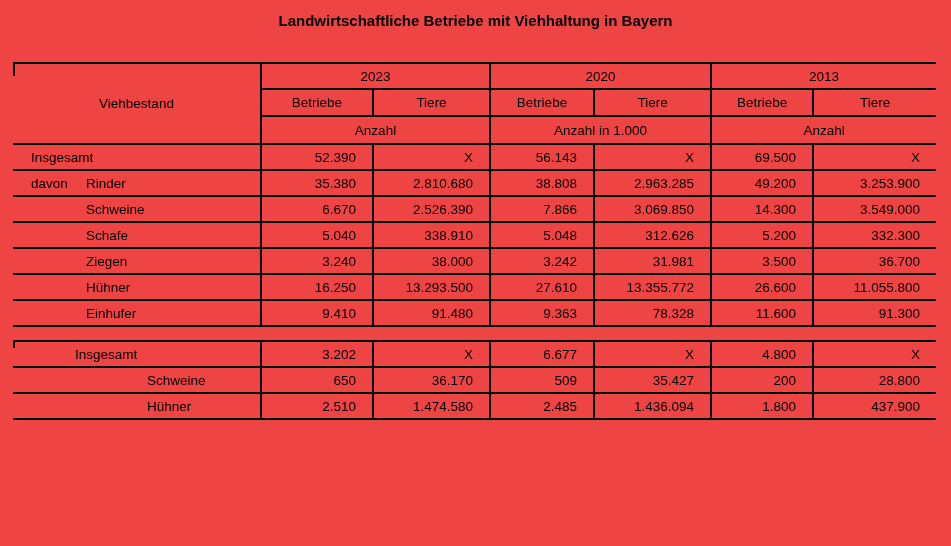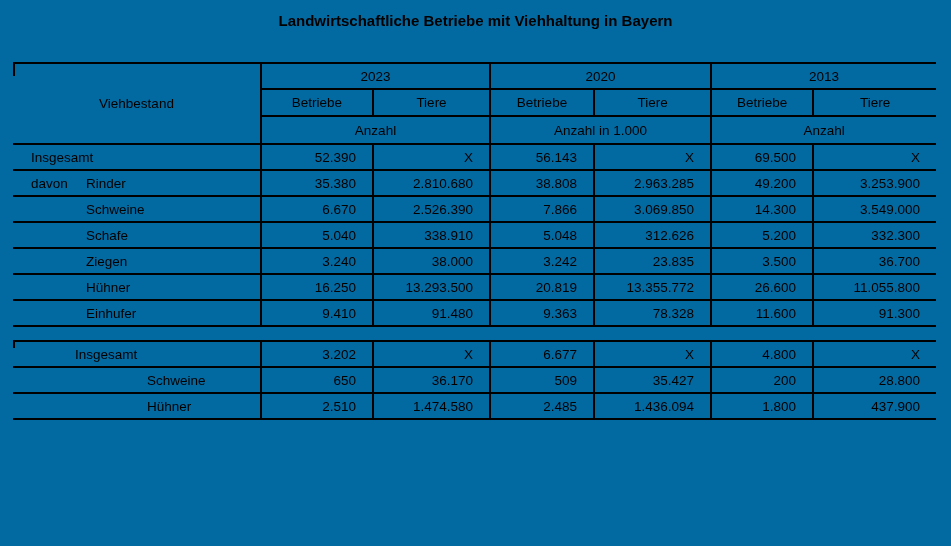--- a/index.html
+++ b/index.html
@@ -6,21 +6,21 @@
     margin: 0;
     padding: 0;
     background: #ffffff;
     font-family: "Liberation Sans", sans-serif;
     color: #000000;
   }
   .page {
     position: relative;
     width: 951px;
     height: 546px;
-    background: #0369a1;
+    background: #ef4444;
     overflow: hidden;
   }
   .title {
     margin: 12px 0 0 0;
     font-size: 15px;
     line-height: 18px;
     font-weight: bold;
     text-align: center;
   }
   .tablewrap {
@@ -159,29 +159,29 @@
         <td class="num vline">5.048</td>
         <td class="num vline">312.626</td>
         <td class="num vline">5.200</td>
         <td class="num vline">332.300</td>
       </tr>
       <tr class="dr">
         <td class="lbl"><span class="prefix1"></span><span>Ziegen</span></td>
         <td class="num vline">3.240</td>
         <td class="num vline">38.000</td>
         <td class="num vline">3.242</td>
-        <td class="num vline">23.835</td>
+        <td class="num vline">31.981</td>
         <td class="num vline">3.500</td>
         <td class="num vline">36.700</td>
       </tr>
       <tr class="dr">
         <td class="lbl"><span class="prefix1"></span><span>Hühner</span></td>
         <td class="num vline">16.250</td>
         <td class="num vline">13.293.500</td>
-        <td class="num vline">20.819</td>
+        <td class="num vline">27.610</td>
         <td class="num vline">13.355.772</td>
         <td class="num vline">26.600</td>
         <td class="num vline">11.055.800</td>
       </tr>
       <tr class="dr">
         <td class="lbl"><span class="prefix1"></span><span>Einhufer</span></td>
         <td class="num vline">9.410</td>
         <td class="num vline">91.480</td>
         <td class="num vline">9.363</td>
         <td class="num vline">78.328</td>

